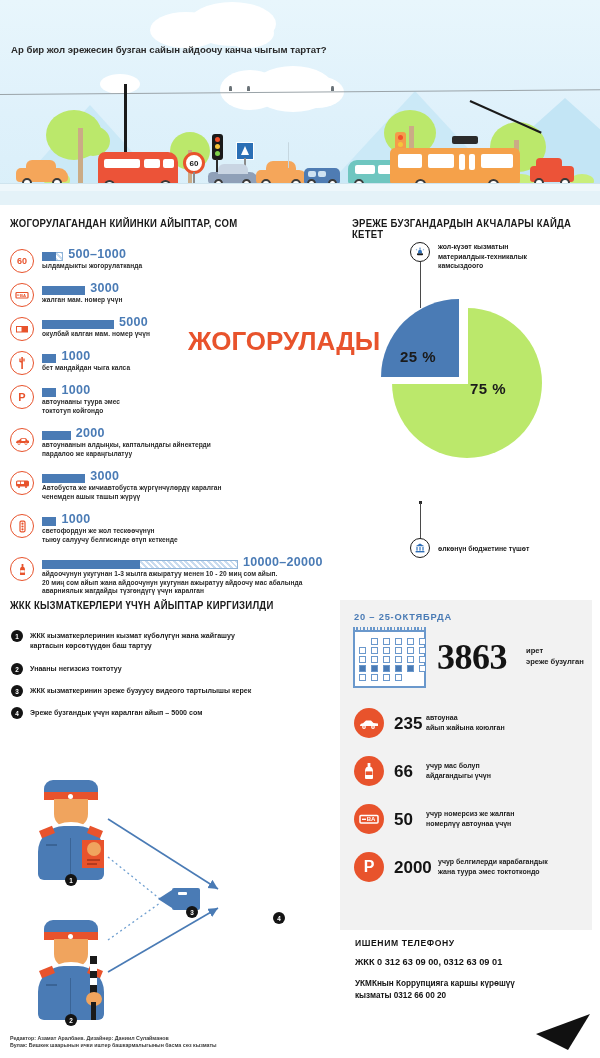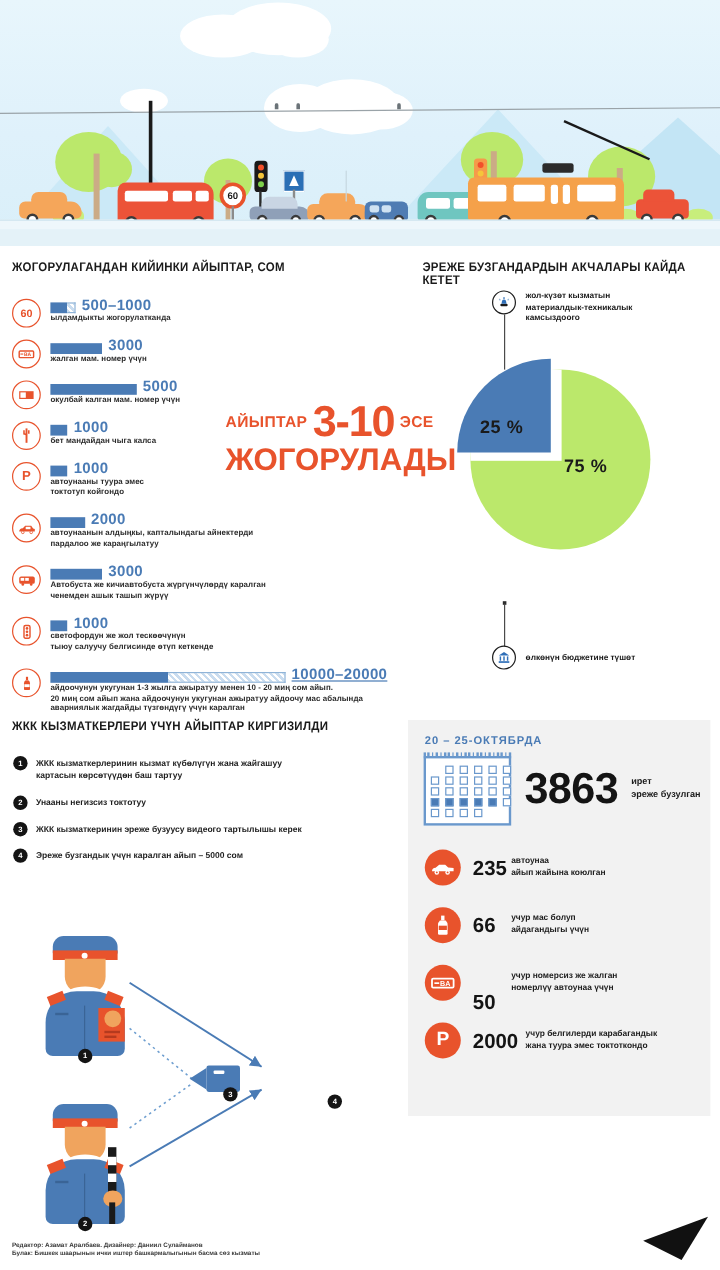--- a/index.html
+++ b/index.html
@@ -292,20 +292,21 @@
     <div class="wheel" style="left:488px;top:179px;width:11px;height:11px;"></div>
 
     <div class="car" style="left:530px;top:166px;width:44px;height:16px;background:#ec5338;border-radius:4px 4px 3px 3px;"></div>
     <div class="car" style="left:536px;top:158px;width:26px;height:10px;background:#ec5338;border-radius:4px 4px 0 0;"></div>
     <div class="wheel" style="left:534px;top:178px;width:10px;height:10px;"></div>
     <div class="wheel" style="left:560px;top:178px;width:10px;height:10px;"></div>
 
     <div class="ground"></div>
     <div class="road"></div>
 
+    <div class="h-sub">Ар бир жол эрежесин бузган сайын айдоочу канча чыгым тартат?</div>
   </div>
 
   <div class="fines">
     <div class="sec-title" style="position:absolute;left:10px;top:0;">ЖОГОРУЛАГАНДАН КИЙИНКИ АЙЫПТАР, СОМ</div>
     <div id="fines-rows">
         <div class="fine-row">
           <div class="ficon" style="top: 31px;">60</div>
           <div class="fbar-wrap" style="top: 34px; width: 21.2px;">
             <div class="fbar" style="width: 14px;"></div>
             <div class="fbar-hatch" style="left: 14px; width: 7.2px;"></div>
@@ -433,36 +434,31 @@
             <svg width="15" height="15" viewBox="0 0 15 15">
               <rect x="6.6" y="2" width="1.8" height="3" fill="#e8532c"></rect>
               <path d="M6 5 Q5 6 5 7.5 L5 12.4 Q5 13 5.7 13 L9.3 13 Q10 13 10 12.4 L10 7.5 Q10 6 9 5 Z" fill="#e8532c"></path>
               <rect x="5.3" y="8.2" width="4.4" height="2.4" fill="#fff"></rect>
             </svg>
           </div>
           <div class="fbar-wrap" style="top: 342px; width: 196px;">
             <div class="fbar" style="width: 98px;"></div>
             <div class="fbar-hatch" style="left: 98px; width: 98px;"></div>
           </div>
-          <div class="fval" style="left: 243px; top: 337px; text-decoration: underline;">10000–20000</div>
+          <div class="fval" style="left: 243px; top: 337px;">10000–20000</div>
           <div class="fdesc" style="top: 352px;">
             <div>айдоочунун укугунан 1-3 жылга ажыратуу менен 10 - 20 миң сом айып.</div>
             <div>20 миң сом айып жана айдоочунун укугунан ажыратуу айдоочу мас абалында</div>
             <div>аварниялык жагдайды түзгөндүгү үчүн каралган</div>
           </div>
         </div>
       </div>
   </div>
 
   <div class="callout">
-    <div class="co-l1">
-      <span class="co-small">АЙЫПТАР</span>
-      <span class="co-big">3-10</span>
-      <span class="co-small">ЭСЕ</span>
-    </div>
     <div class="co-l2">ЖОГОРУЛАДЫ</div>
   </div>
 
   <div class="pie-sec">
     <div class="sec-title" style="position:absolute;left:4px;top:0;">ЭРЕЖЕ БУЗГАНДАРДЫН АКЧАЛАРЫ КАЙДА КЕТЕТ</div>
 
     <div class="cbadge" style="left:62px;top:24px;">
       <svg width="12" height="12" viewBox="0 0 12 12" aria-hidden="true">
         <rect x="3" y="7.2" width="6" height="2" rx="0.8" fill="#1a1a1a"></rect>
         <path d="M4 7.2 Q4 3.6 6 3.6 Q8 3.6 8 7.2 Z" fill="#2f6fb8"></path>
@@ -641,21 +637,21 @@
           <div class="cell"></div>
           <div class="cell"></div>
           <div class="cell"></div>
           <div class="cell"></div>
           <div class="cell"></div>
           <div class="cell" style="visibility: hidden;"></div>
           <div class="cell" style="visibility: hidden;"></div>
         </div>
     </div>
 
-    <div class="bignum" style="left:97px;top:36px;">3863</div>
+    <div class="bignum" style="left:97px;top:36px;font-family:Liberation Serif, serif;">3863</div>
     <div class="bignum-side" style="left:186px;top:46px;width:66px;">
       <div>ирет</div>
       <div>эреже бузулган</div>
     </div>
 
     <div id="stat-rows">
         <div>
           <div class="sicon" style="left: 14px; top: 108px;">
             <svg width="22" height="22" viewBox="0 0 22 22">
               <path d="M2 14 Q2 11.5 5 11.2 L8 8.6 L13 8.6 L15.5 11 L20 11.4 L20 14 Z" fill="#fff"></path>
@@ -686,37 +682,45 @@
           </div>
         </div>
         <div>
           <div class="sicon" style="left: 14px; top: 204px;">
             <svg width="24" height="24" viewBox="0 0 24 24">
               <rect x="3" y="8.5" width="18" height="7.5" rx="1" fill="none" stroke="#fff" stroke-width="1.5"></rect>
               <text x="14" y="14.4" font-size="6" font-family="Liberation Sans" font-weight="700" fill="#fff" text-anchor="middle">BA</text>
               <rect x="5" y="11.6" width="4" height="1.4" fill="#fff"></rect>
             </svg>
           </div>
-          <div class="snum" style="left: 54px; top: 210px; margin-top: 16px;">50</div>
+          <div class="snum" style="left: 54px; top: 210px;">50</div>
           <div class="stxt" style="left: 86px; top: 209px; width: 150px;">
             <div>учур номерсиз же жалган</div>
             <div>номерлүү автоунаа үчүн</div>
           </div>
         </div>
         <div>
           <div class="sicon" style="font-size: 16px; left: 14px; top: 252px;">P</div>
           <div class="snum" style="left: 54px; top: 258px;">2000</div>
           <div class="stxt" style="left: 98px; top: 257px; width: 150px;">
             <div>учур белгилерди карабагандык</div>
             <div>жана туура эмес токтоткондо</div>
           </div>
         </div>
       </div>
   </div>
 
+  <div class="phone">
+    <div class="ph-title">ИШЕНИМ ТЕЛЕФОНУ</div>
+    <div class="ph-l1">ЖКК 0 312 63 09 00, 0312 63 09 01</div>
+    <div class="ph-l2">
+      <div>УКМКнын Коррупцияга каршы күрөшүү</div>
+      <div>кызматы 0312 66 00 20</div>
+    </div>
+  </div>
 
   <div class="credits">
     <div>Редактор: Азамат Аралбаев. Дизайнер: Даниил Сулайманов</div>
     <div>Булак: Бишкек шаарынын ички иштер башкармалыгынын басма сөз кызматы</div>
   </div>
 
   <div class="sputnik">
     <svg width="66" height="42" viewBox="0 0 66 42" aria-hidden="true">
       <path d="M8 24 L62 4 L40 40 Z" fill="#111111"></path>
     </svg>

